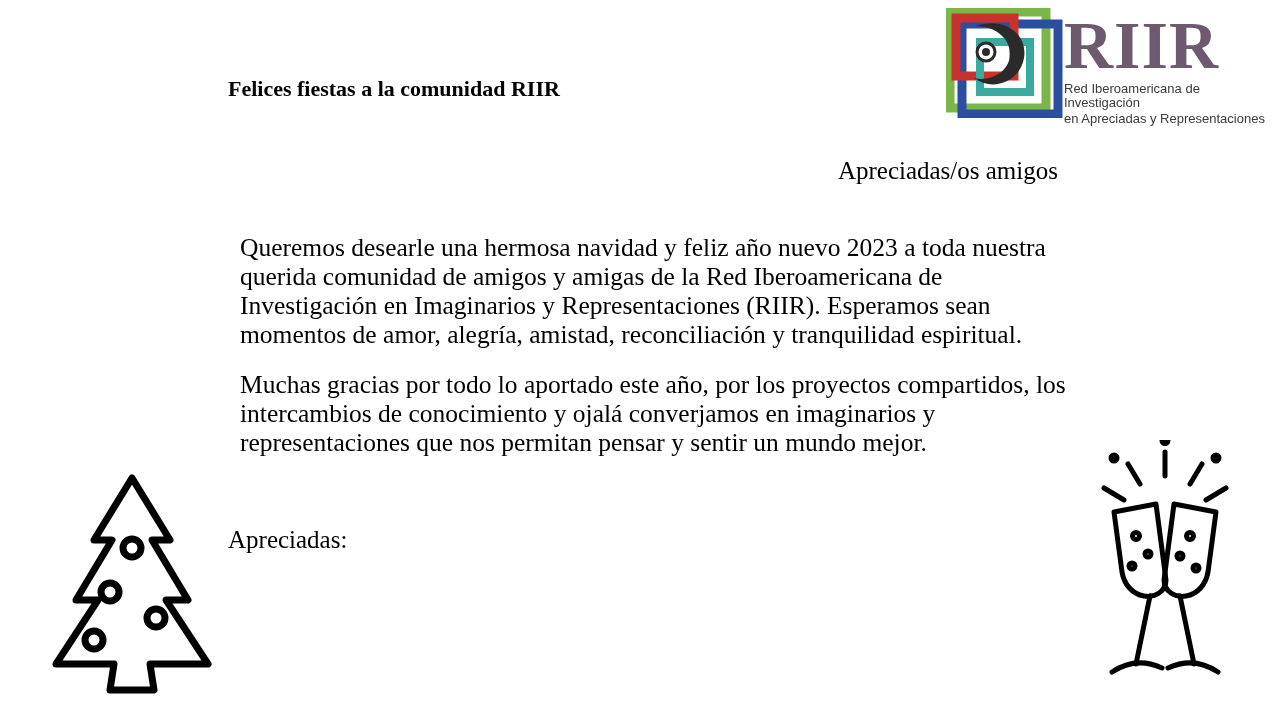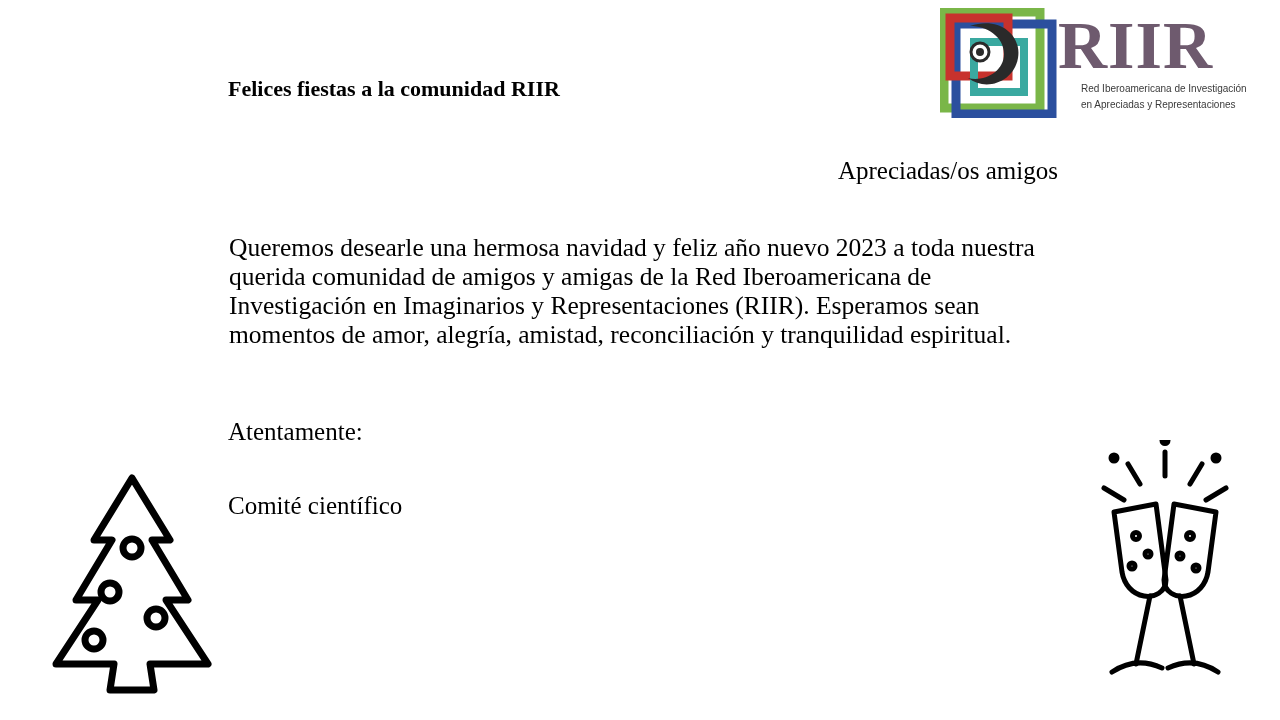--- a/index.html
+++ b/index.html
@@ -19,21 +19,21 @@
   .slide {
     position: relative;
     width: 1280px;
     height: 720px;
   }
 
   
   .logo-block {
     position: absolute;
     top: 8px;
-    right: 10px;
+    right: 4px;
     width: 330px;
     height: 125px;
   }
   .logo-mark {
     position: absolute;
     left: 0;
     top: 0;
     width: 118px;
     height: 110px;
   }
@@ -46,25 +46,24 @@
   .logo-riir {
     font-family: "Liberation Serif", serif;
     font-weight: bold;
     font-size: 68px;
     line-height: 70px;
     letter-spacing: 1px;
     color: #6e5a6e;
   }
   .logo-sub {
     font-family: "Liberation Sans", sans-serif;
-    font-size: 10px;
+    font-size: 13px;
     line-height: 14px;
     color: #3a3a3a;
     margin-top: 2px;
-    padding-left: 23px;
   }
 
   
   .content {
     position: absolute;
     left: 228px;
     top: 74px;
     width: 830px;
   }
   .headline {
@@ -75,21 +74,21 @@
   }
   .greeting {
     font-size: 25px;
     line-height: 30px;
     margin: 52px 0 0 0;
     text-align: right;
   }
   .para {
     font-size: 25.5px;
     line-height: 29px;
-    margin: 47px 0 0 1px;
+    margin: 47px 0 0 12px;
     text-align: left;
   }
   .para.second {
     margin-top: 21px;
     width: 828px;
   }
   .signoff {
     font-size: 25px;
     line-height: 30px;
     margin: 68px 0 0 0;
@@ -141,22 +140,22 @@
       <div class="logo-riir">RIIR</div>
       <div class="logo-sub">Red Iberoamericana de Investigación</div>
       <div class="logo-sub">en Apreciadas y Representaciones</div>
     </div>
   </div>
 
   <div class="content">
     <p class="headline">Felices fiestas a la comunidad RIIR</p>
     <p class="greeting">Apreciadas/os amigos</p>
     <p class="para">Queremos desearle una hermosa navidad y feliz año nuevo 2023 a toda nuestra querida comunidad de amigos y amigas de la Red Iberoamericana de Investigación en Imaginarios y Representaciones (RIIR). Esperamos sean momentos de amor, alegría, amistad, reconciliación y tranquilidad espiritual.</p>
-    <p class="signoff">Atentamente:</p>
-    <p class="signature">Comité científico</p>
+    <p class="para second">Muchas gracias por todo lo aportado este año, por los proyectos compartidos, los intercambios de conocimiento y ojalá converjamos en imaginarios y representaciones que nos permitan pensar y sentir un mundo mejor.</p>
+    <p class="signoff">Apreciadas:</p>
   </div>
 
   <div class="tree-art">
     <svg viewBox="0 0 180 230" width="180" height="230" xmlns="http://www.w3.org/2000/svg">
       <g fill="none" stroke="#000000" stroke-width="7" stroke-linejoin="round" stroke-linecap="round">
         <path d="M90 10
                  L128 72 L110 72
                  L146 132 L124 132
                  L166 196 L108 196
                  L112 222 L68 222 L72 196

